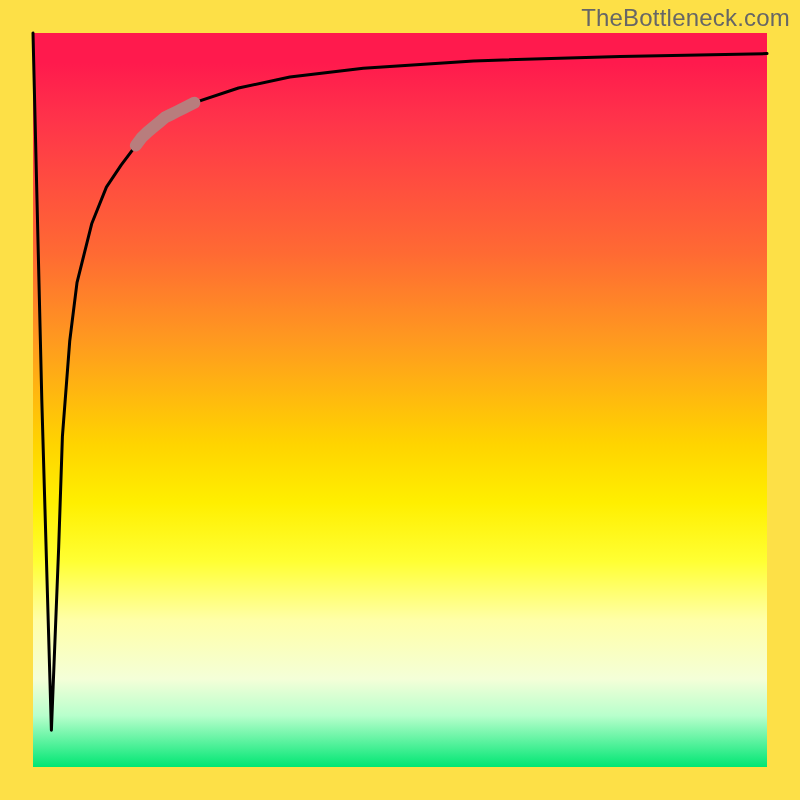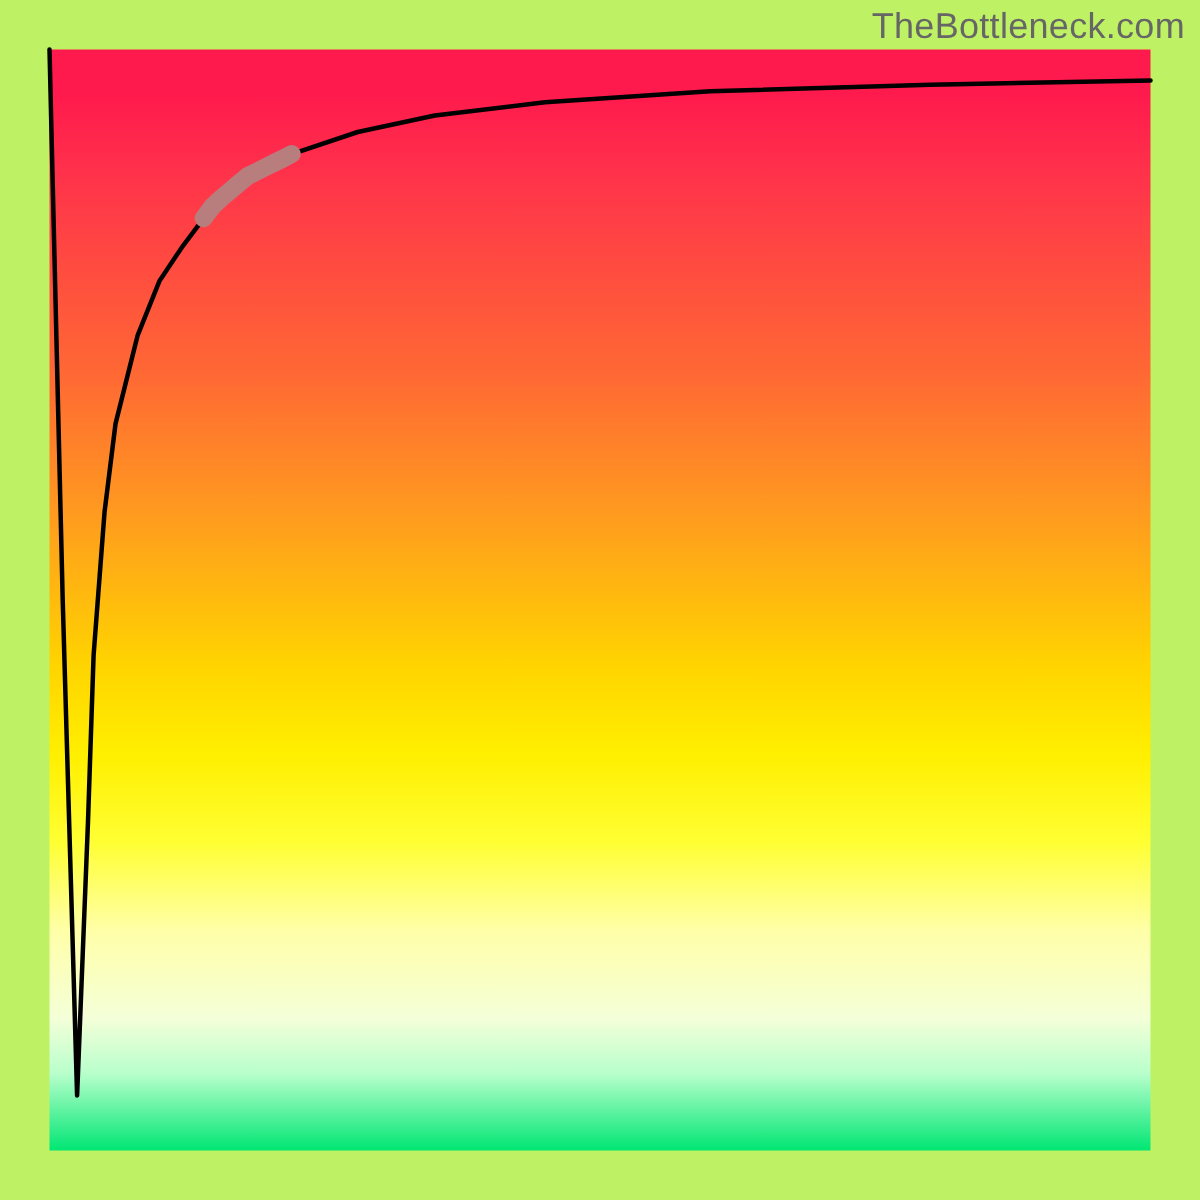--- a/index.html
+++ b/index.html
@@ -1,21 +1,21 @@
 <!DOCTYPE html>
 <html><head>
 <meta charset="utf-8">
 <style>
   * { margin: 0; padding: 0; box-sizing: border-box; }
   html, body { width: 800px; height: 800px; overflow: hidden; background: #fff; }
   .frame {
     position: relative;
     width: 800px;
     height: 800px;
-    background: #bef264;
+    background: #fde047;
   }
   .watermark {
     position: absolute;
     top: 4px;
     right: 10px;
     font-family: Arial, Helvetica, sans-serif;
     font-size: 24px;
     color: #666;
     letter-spacing: 0.2px;
   }

